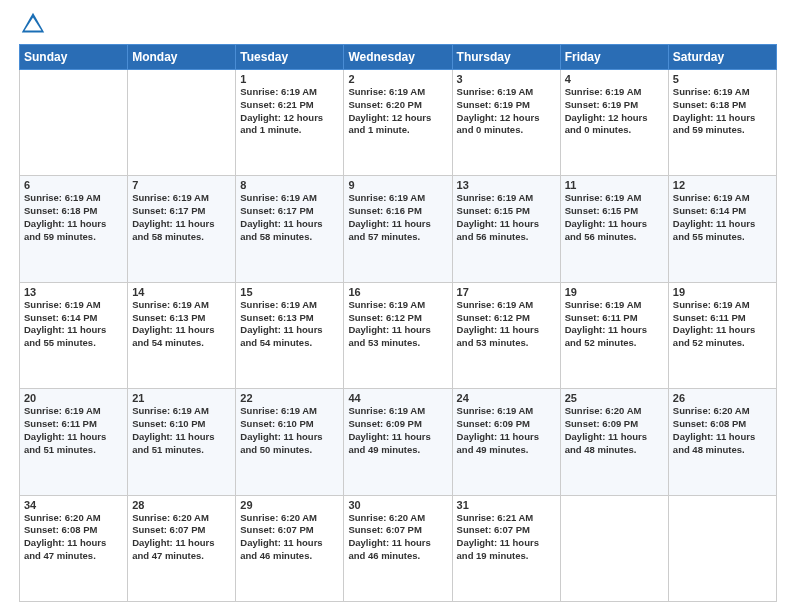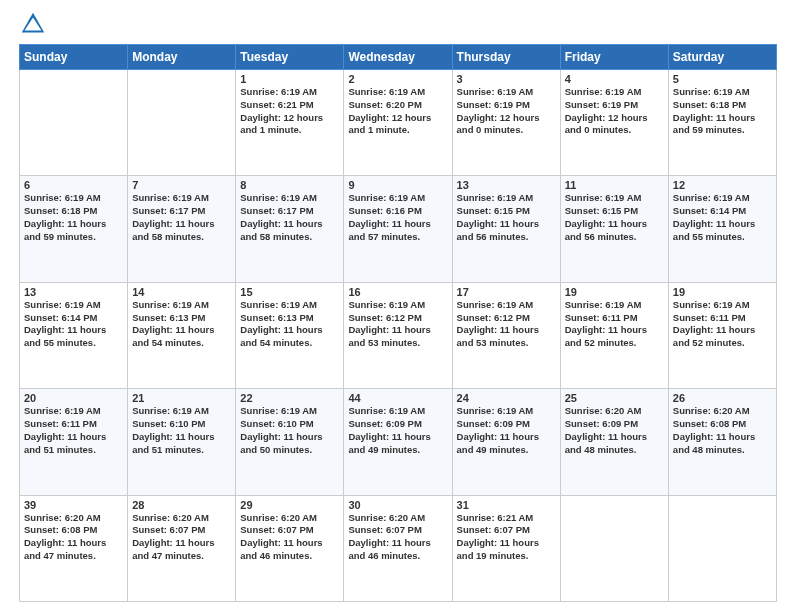--- a/index.html
+++ b/index.html
@@ -232,21 +232,21 @@
             <span class="day-number">25</span>
             <div class="day-info"><span>Sunrise: 6:20 AM</span><br><span>Sunset: 6:09 PM</span><br><span>Daylight: 11 hours and 48 minutes.</span></div>
           </td>
           <td>
             <span class="day-number">26</span>
             <div class="day-info"><span>Sunrise: 6:20 AM</span><br><span>Sunset: 6:08 PM</span><br><span>Daylight: 11 hours and 48 minutes.</span></div>
           </td>
         </tr>
         <tr>
           <td>
-            <span class="day-number">39</span>
+            <span class="day-number">34</span>
             <div class="day-info"><span>Sunrise: 6:20 AM</span><br><span>Sunset: 6:08 PM</span><br><span>Daylight: 11 hours and 47 minutes.</span></div>
           </td>
           <td>
             <span class="day-number">28</span>
             <div class="day-info"><span>Sunrise: 6:20 AM</span><br><span>Sunset: 6:07 PM</span><br><span>Daylight: 11 hours and 47 minutes.</span></div>
           </td>
           <td>
             <span class="day-number">29</span>
             <div class="day-info"><span>Sunrise: 6:20 AM</span><br><span>Sunset: 6:07 PM</span><br><span>Daylight: 11 hours and 46 minutes.</span></div>
           </td>

